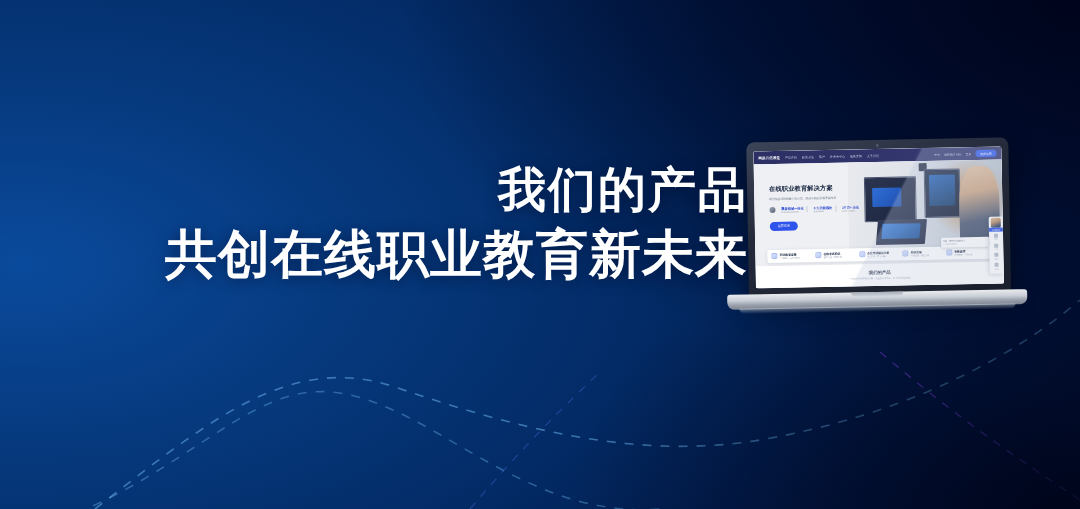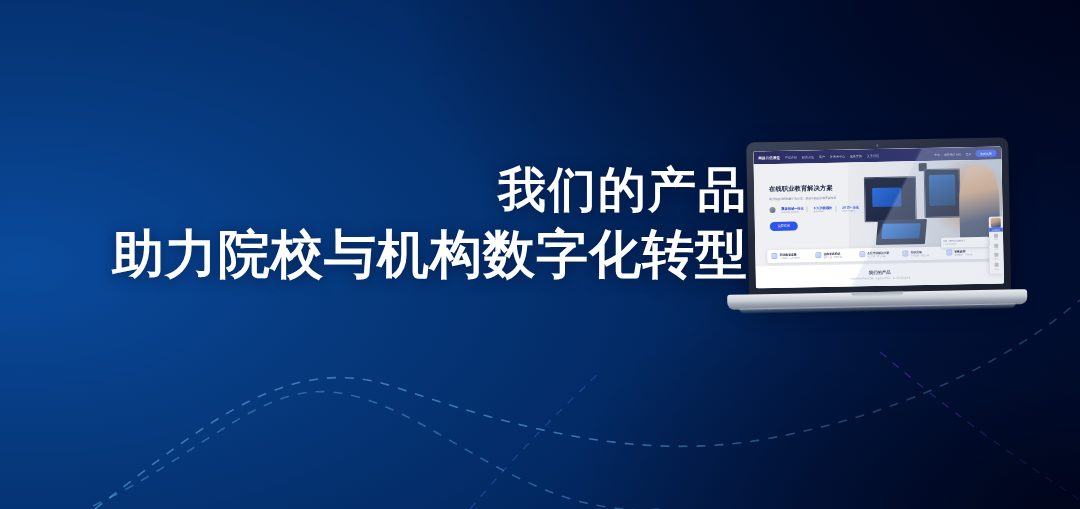--- a/index.html
+++ b/index.html
@@ -240,21 +240,21 @@
 
   <svg class="decor" width="1080" height="509" viewBox="0 0 1080 509" fill="none">
     <path d="M60 520 C 190 470, 250 385, 330 392 C 430 400, 520 520, 660 509" stroke="#4e8fc9" stroke-width="1.6" stroke-dasharray="9 9" opacity="0.55" fill="none"></path>
     <path d="M95 509 C 210 420, 290 352, 395 387 C 520 430, 640 460, 760 440 C 900 416, 1010 360, 1080 300" stroke="#5ea3dd" stroke-width="1.6" stroke-dasharray="9 9" opacity="0.62" fill="none"></path>
     <path d="M880 352 C 960 420, 1020 460, 1080 500" stroke="#6b3fd4" stroke-width="1.4" stroke-dasharray="8 8" opacity="0.75" fill="none"></path>
     <path d="M470 509 C 520 450, 560 410, 600 372" stroke="#4a5fd0" stroke-width="1.2" stroke-dasharray="8 8" opacity="0.45" fill="none"></path>
   </svg>
 
   <div id="title-block">
     <div class="title-line" id="title-line-1">我们的产品</div>
-    <div class="title-line" id="title-line-2">助力院校与机构数字化转型</div>
+    <div class="title-line" id="title-line-2">共创在线职业教育新未来</div>
   </div>
 
   <div id="laptop">
 
     <div id="laptop-lid">
       <div id="laptop-camera"></div>
 
       <div id="screen">
         <div class="site">
 

